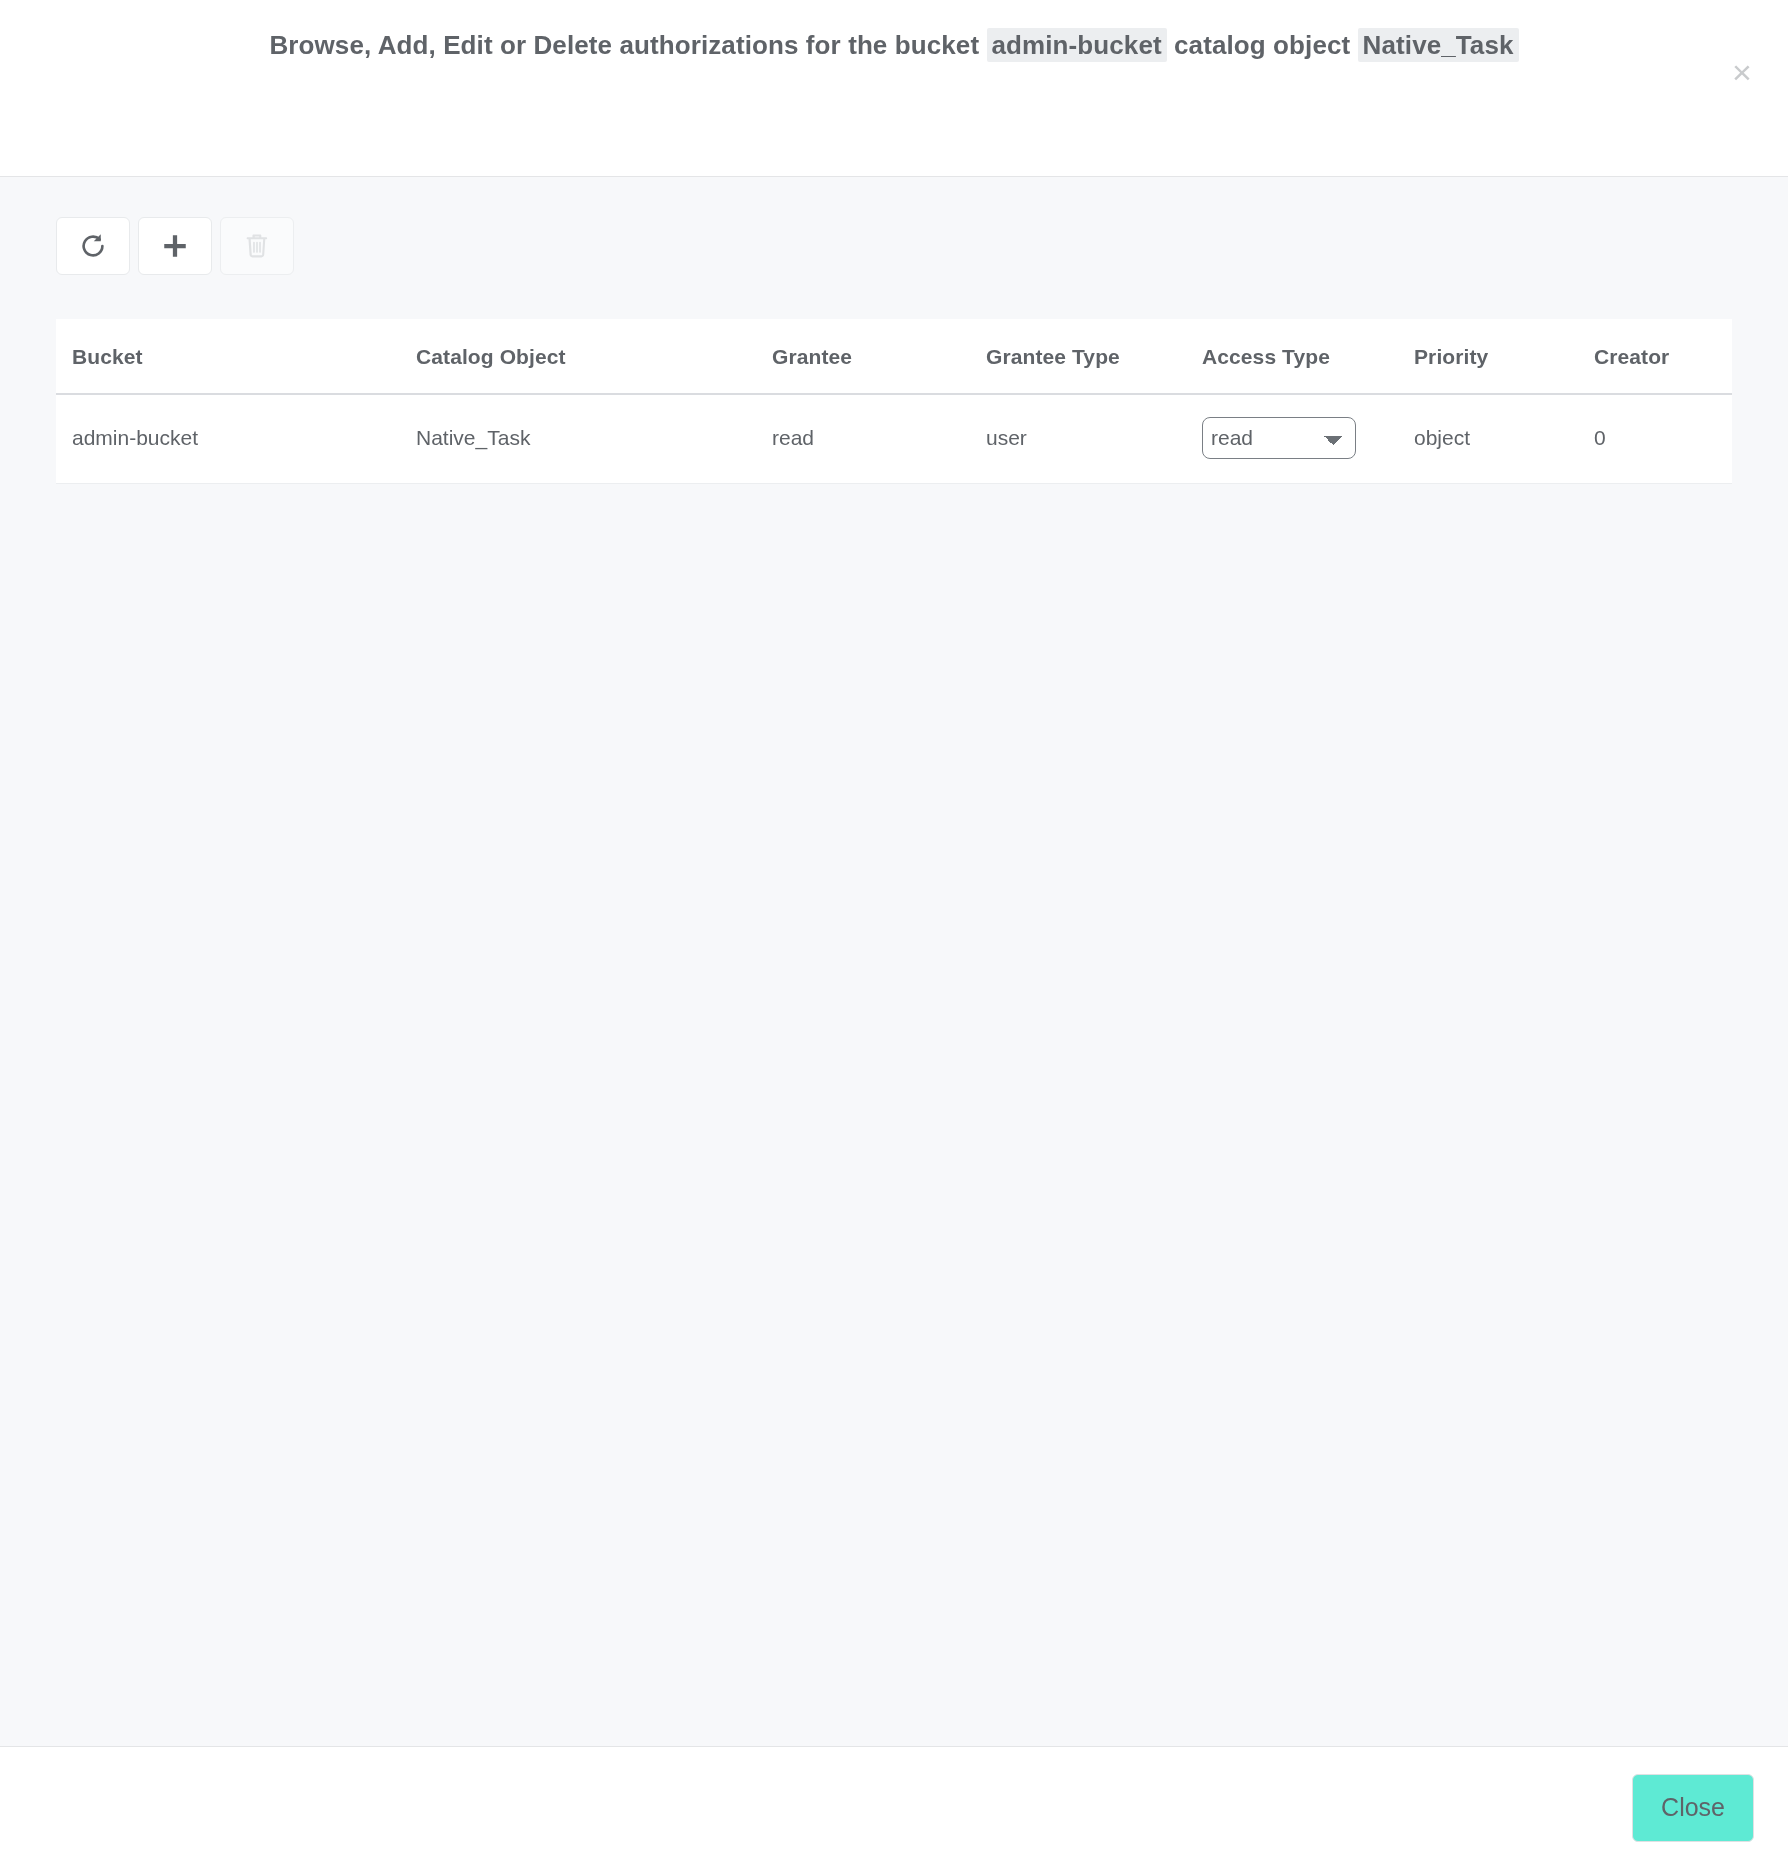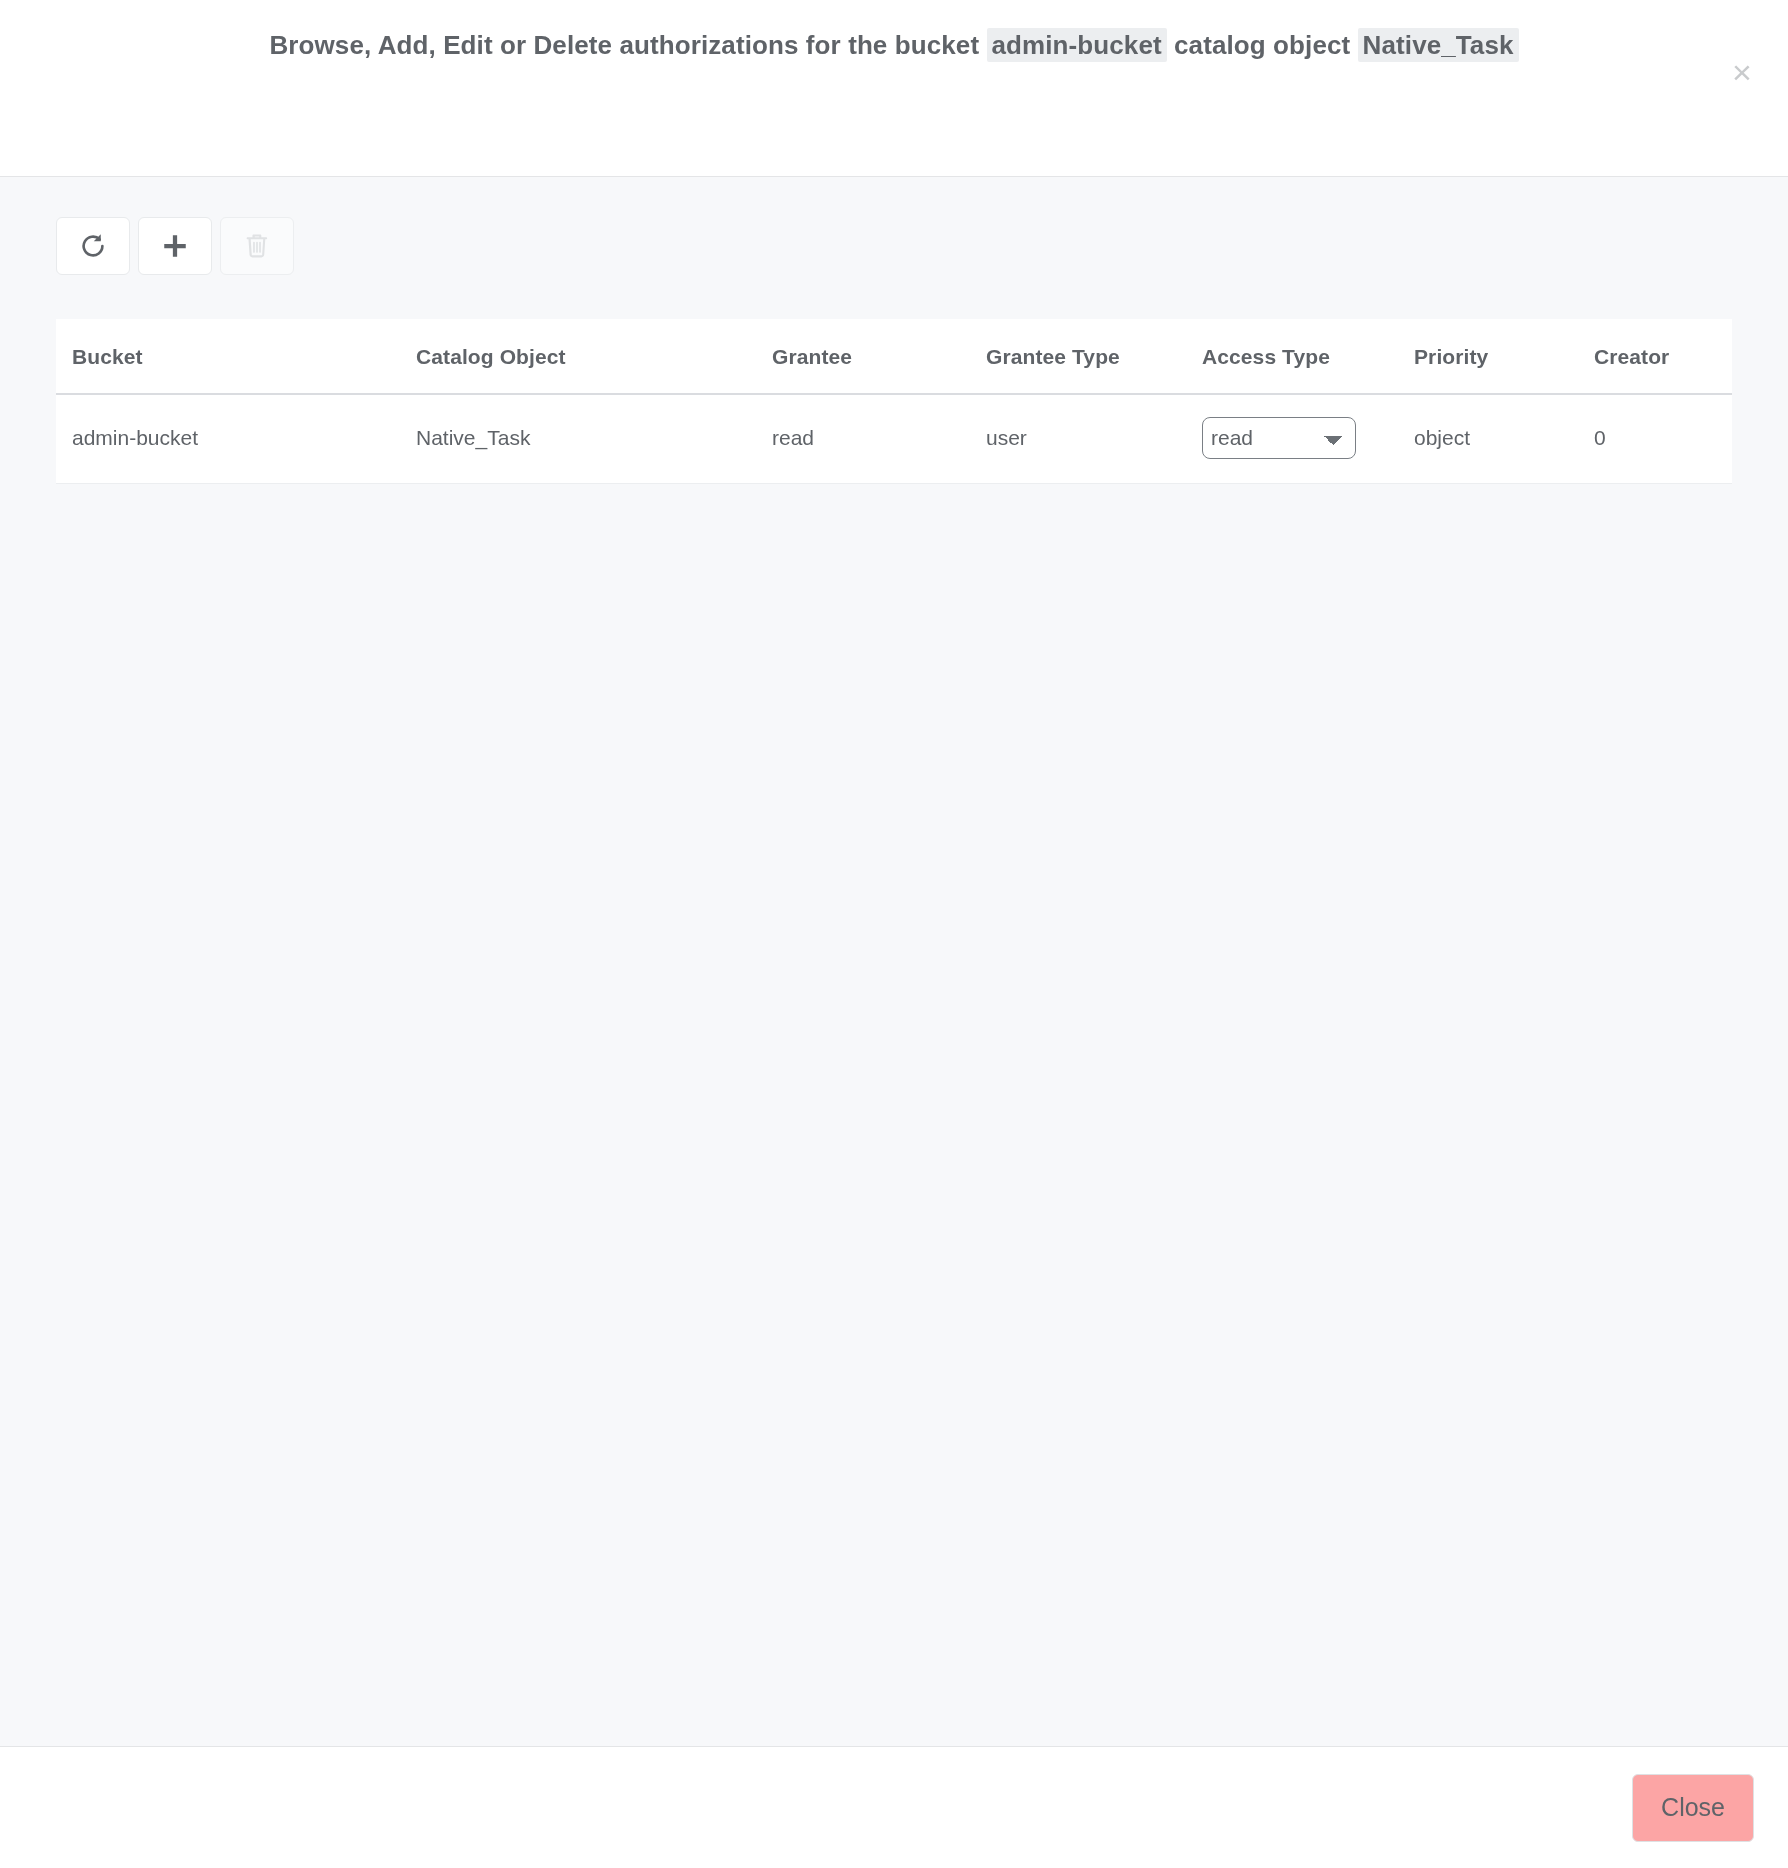--- a/index.html
+++ b/index.html
@@ -188,21 +188,21 @@
     border-top: 1px solid #e4e5e7;
     display: flex;
     align-items: center;
     justify-content: flex-end;
     padding-right: 34px;
   }
   .close-btn {
     min-width: 120px;
     height: 68px;
     padding: 0 28px;
-    background: #fca5a5;
+    background: #5eead4;
     border: 1px solid #dfe1e3;
     border-radius: 6px;
     color: #5f6368;
     font-size: 25px;
     font-family: "Liberation Sans", sans-serif;
     cursor: pointer;
   }
 </style>
 </head>
 <body>

